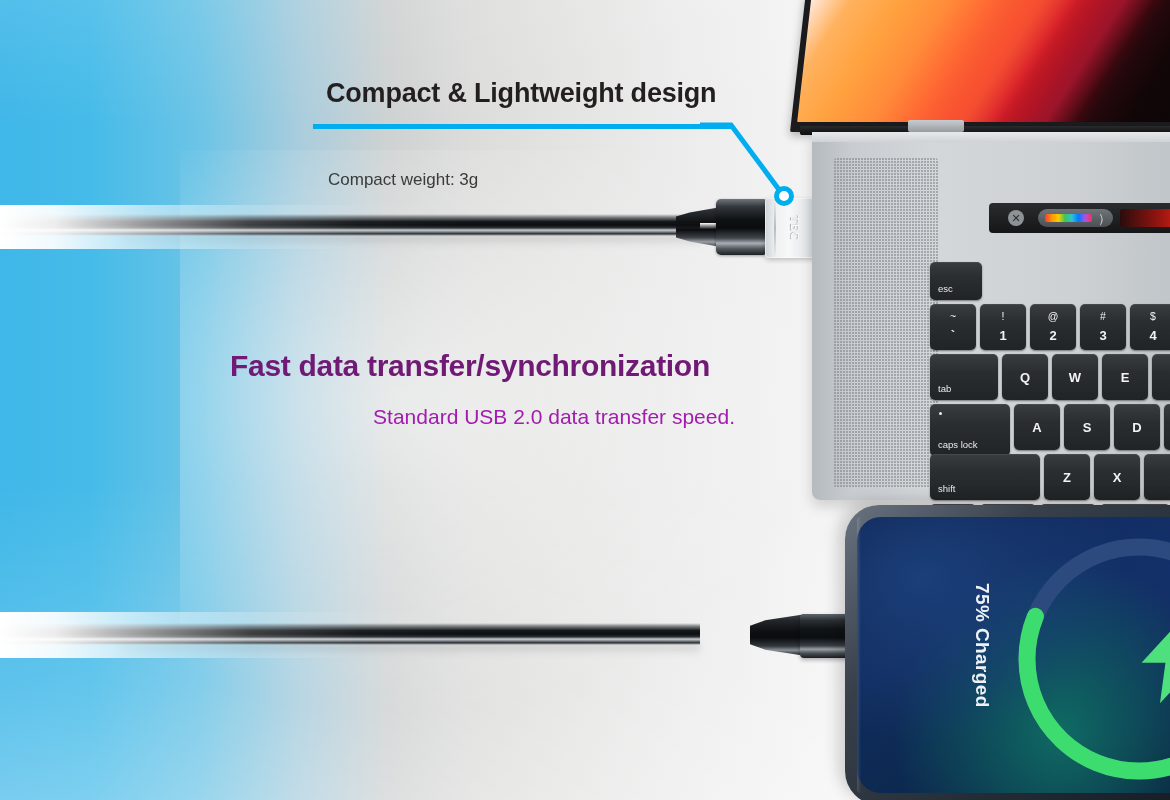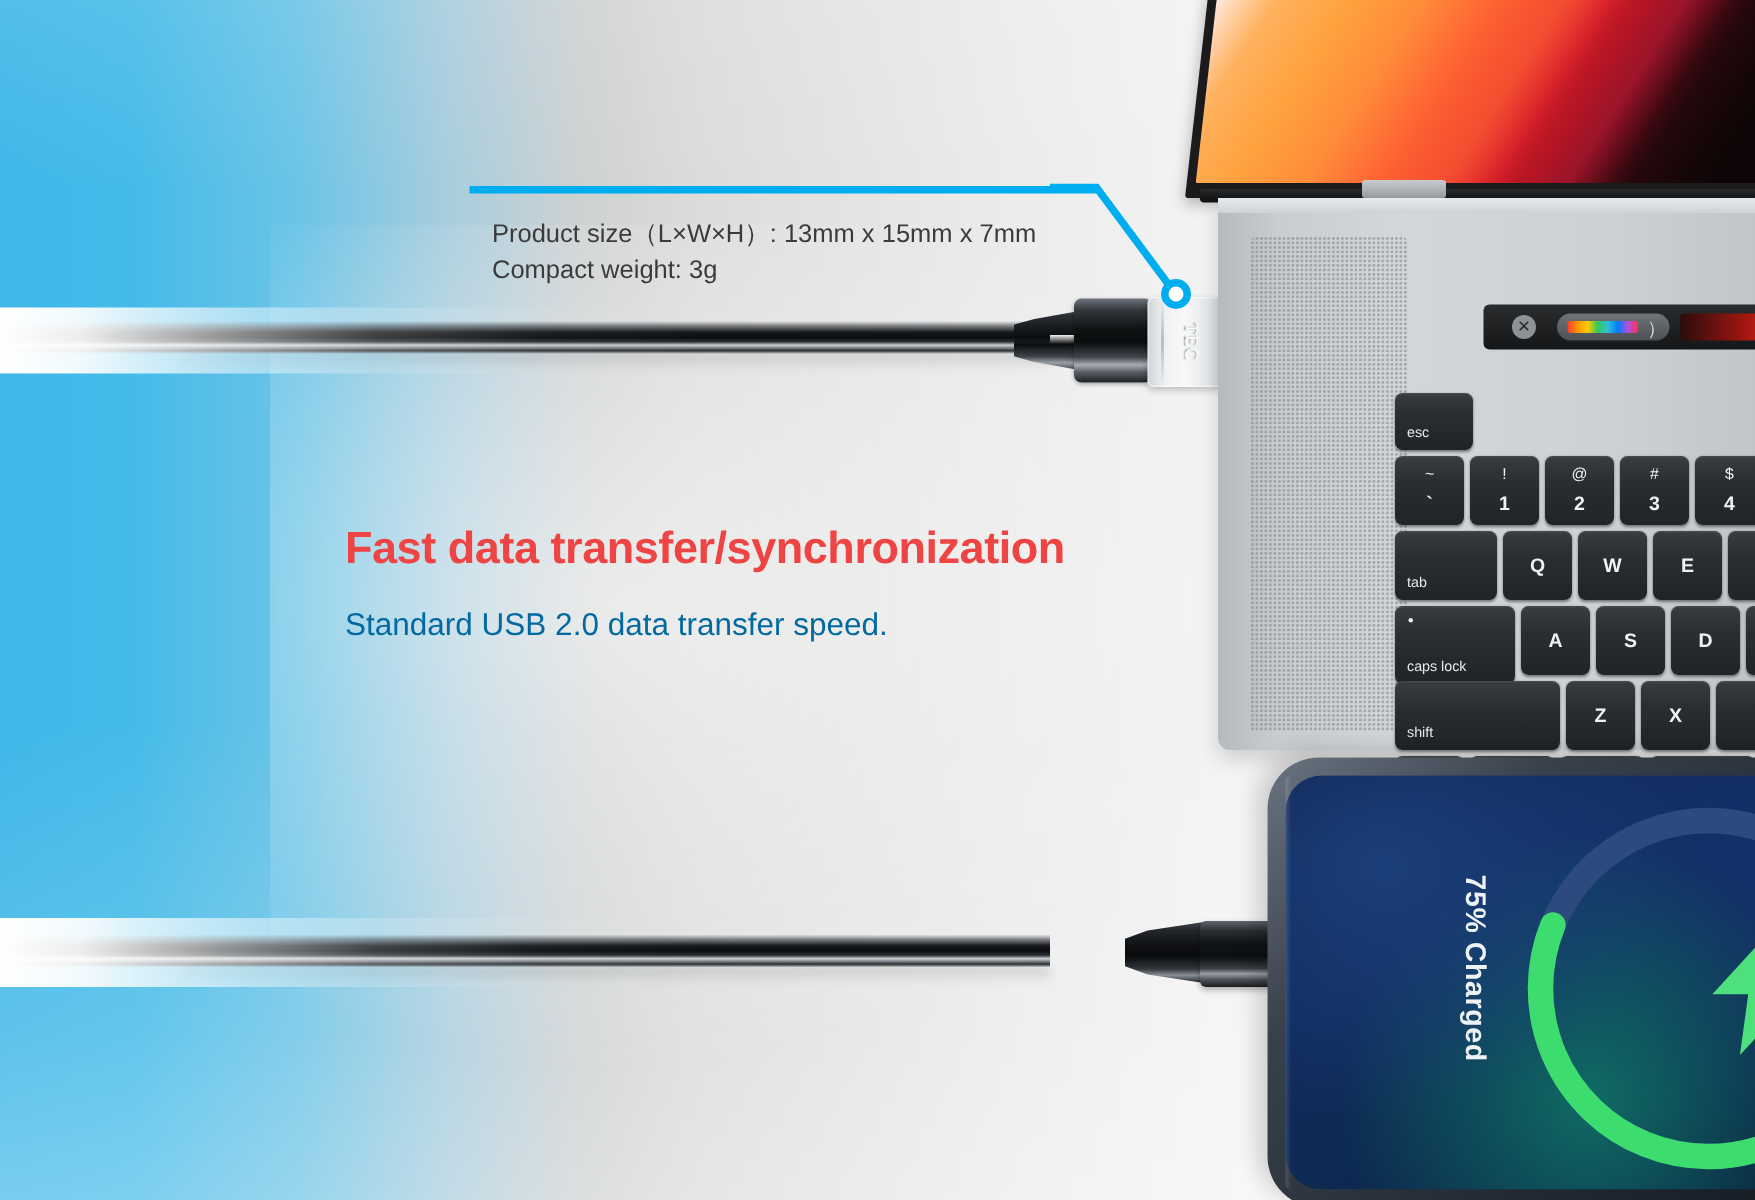--- a/index.html
+++ b/index.html
@@ -148,26 +148,26 @@
   }
   .spec-line{
     position:absolute;left:328px;
     font-size:17px;color:#3b3b3b;white-space:nowrap;
   }
   .spec-1{top:144px;}
   .spec-2{top:170px;}
 
   .subhead{
     position:absolute;left:230px;top:349px;
-    font-size:30px;font-weight:700;color:#ef4444;letter-spacing:-0.3px;
+    font-size:30px;font-weight:700;color:#701a75;letter-spacing:-0.3px;
     white-space:nowrap;
   }
   .blurb{
     position:absolute;left:230px;top:400px;width:505px;
-    text-align:left;font-size:21px;line-height:33px;color:#0369a1;
+    text-align:right;font-size:21px;line-height:33px;color:#a21caf;
   }
   .blurb div{white-space:nowrap;}
 
   
   .mb-screen{
     position:absolute;left:790px;top:-8px;width:392px;height:140px;
     transform:skewX(-6.5deg);transform-origin:bottom left;
     background:#1b1b1d;
     border-radius:6px 6px 2px 2px;
     box-shadow:0 4px 10px rgba(0,0,0,.28);
@@ -449,22 +449,22 @@
         <circle cx="150" cy="150" r="112" fill="none" stroke="#3ddc6e" stroke-width="17" stroke-linecap="round" stroke-dasharray="528 704" transform="rotate(-68 150 150)"></circle>
       </svg>
 
       <svg class="bolt" viewBox="0 0 100 100">
         <path d="M62 4 L18 52 L44 52 L38 96 L86 44 L58 44 Z" fill="#4fe07e"></path>
       </svg>
     </div>
     <div class="phone-notch-edge"></div>
   </div>
 
+  <div class="headline">Compact &amp; Lightweight design</div>
   <div class="rule"></div>
-  <div class="spec-line spec-1">Product size（L×W×H）: 13mm x 15mm x 7mm</div>
   <div class="spec-line spec-2">Compact weight: 3g</div>
 
   <svg class="callout-svg" viewBox="0 0 130 100">
     <polyline points="0,17 31,17 83,87" fill="none" stroke="#00aeef" stroke-width="5" stroke-linejoin="miter"></polyline>
     <circle cx="84" cy="88" r="7.5" fill="#ffffff" stroke="#00aeef" stroke-width="5"></circle>
   </svg>
 
   <div class="subhead">Fast data transfer/synchronization</div>
   <div class="blurb">
     <div>Standard USB 2.0 data transfer speed.</div>

